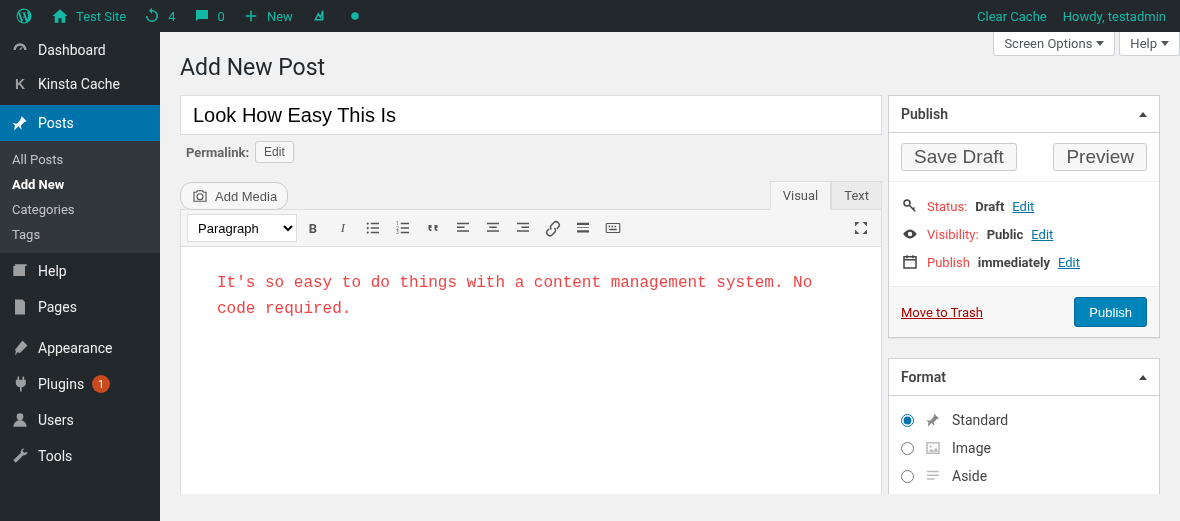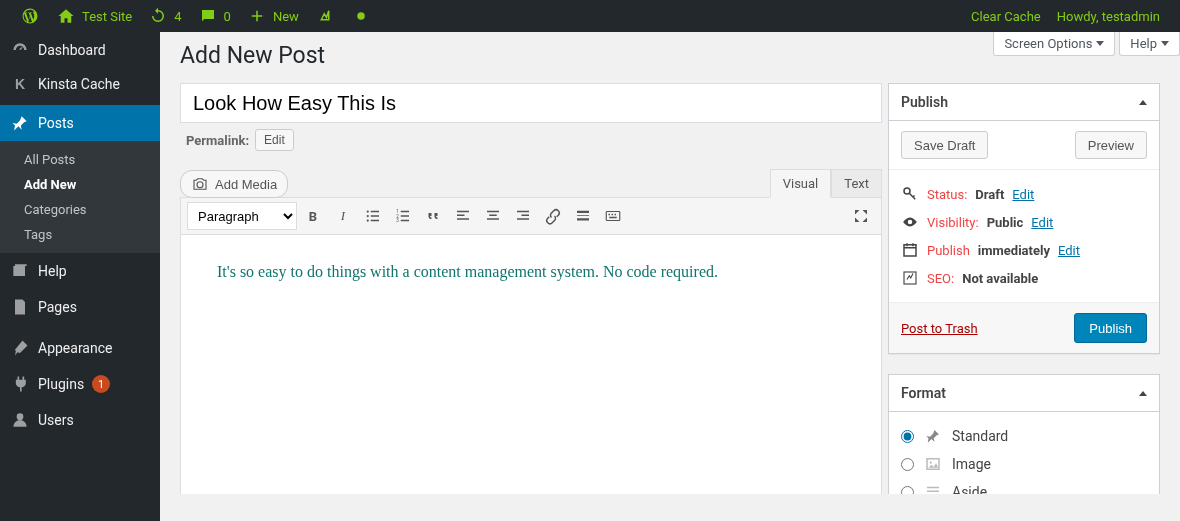--- a/index.html
+++ b/index.html
@@ -1,56 +1,56 @@
 <!DOCTYPE html>
 <html><head>
 <meta charset="utf-8">
 <style>
 *{box-sizing:border-box;margin:0;padding:0}
 body{font-family:-apple-system,BlinkMacSystemFont,"Segoe UI",Roboto,sans-serif;font-size:13px;color:#444;background:#f1f1f1;width:1180px;height:521px;overflow:hidden}
-.topbar{background:#23282d;color:#84cc16;height:32px;display:flex;align-items:center;padding:0 12px;font-size:13px;justify-content:space-between}
+.topbar{background:#23282d;color:#14b8a6;height:32px;display:flex;align-items:center;padding:0 6px;font-size:13px;justify-content:space-between}
 .topbar-left,.topbar-right{display:flex;align-items:center;gap:0}
 .topbar .tb-item{display:flex;align-items:center;gap:6px;padding:0 8px;height:32px;cursor:pointer}
 .ico{display:inline-flex;align-items:center;justify-content:center;width:20px;height:20px}
 .sidebar{position:absolute;top:32px;left:0;width:160px;background:#23282d;color:#eee;height:489px}
 .sb-item{display:flex;align-items:center;gap:8px;padding:8px 10px;font-size:14px;color:#eee;cursor:pointer}
 .sb-item.active{background:#0073aa;color:#fff;position:relative}
 .sb-item.active::after{content:"";position:absolute;right:-8px;top:50%;margin-top:-8px;border:8px solid transparent;border-right-color:#f1f1f1}
-.sb-sub{background:#32373c;padding:6px 12px}
+.sb-sub{background:#32373c;padding:6px 0}
 .sb-sub .sub{padding:5px 12px;font-size:13px;color:#c3c4c7;cursor:pointer}
 .sb-sub .sub.current{color:#fff;font-weight:700}
 .sb-sep{height:5px}
 .main{position:absolute;top:32px;left:160px;right:0;padding:10px 20px 0 20px;height:462px;overflow:hidden}
 .top-opts{position:absolute;top:0;right:0;display:flex;gap:4px}
 .top-opt{background:#fff;border:1px solid #ccd0d4;border-top:none;padding:4px 10px;font-size:13px;color:#50575e;cursor:pointer;display:flex;align-items:center;gap:4px;border-radius:0 0 3px 3px}
-h1.title{font-size:23px;font-weight:400;color:#23282d;margin:0 0 14px}
+h1.title{font-size:23px;font-weight:400;color:#23282d;margin:12px 0 14px}
 .editor-wrap{width:702px;float:left}
 .title-input{width:100%;padding:8px 12px;font-size:20px;border:1px solid #ddd;background:#fff;outline:none;height:40px}
 .permalink{margin:6px 6px 0;display:flex;align-items:center;gap:6px;font-size:13px;color:#666}
 .permalink a{color:#0073aa;text-decoration:underline}
 .btn-small{background:#f7f7f7;border:1px solid #ccc;border-radius:3px;padding:0 8px;height:22px;font-size:12px;cursor:pointer;color:#555}
 .media-row{display:flex;justify-content:space-between;align-items:flex-end;margin-top:18px}
 .add-media{background:#f7f7f7;border:1px solid #ccc;border-radius:12px;padding:4px 10px;font-size:13px;cursor:pointer;display:flex;align-items:center;gap:6px;color:#555}
 .ed-tabs{display:flex}
 .ed-tab{padding:6px 12px;border:1px solid #ddd;background:#ebebeb;color:#555;font-size:13px;cursor:pointer}
 .ed-tab.active{background:#f5f5f5;border-bottom-color:#f5f5f5}
 .toolbar{background:#f5f5f5;border:1px solid #ddd;border-top:1px solid #ddd;padding:4px 6px;display:flex;align-items:center;gap:2px;margin-top:-1px}
 .fmt-select{background:#fff;border:1px solid #ddd;height:28px;padding:0 6px;font-size:13px;width:110px}
 .tbtn{width:28px;height:28px;display:flex;align-items:center;justify-content:center;cursor:pointer;color:#555;border-radius:2px}
 .tbtn.right{margin-left:auto}
-.content{background:#fff;border:1px solid #ddd;border-top:none;min-height:260px;padding:24px 36px;font-size:16px;line-height:1.6;font-family:Liberation Serif, serif;color:#0f766e}
+.content{background:#fff;border:1px solid #ddd;border-top:none;min-height:260px;padding:24px 36px;font-size:16px;line-height:1.6;font-family:Liberation Mono, monospace;color:#ef4444}
 .side-col{width:272px;float:right;margin-top:0}
 .postbox{background:#fff;border:1px solid #ccd0d4;box-shadow:0 1px 1px rgba(0,0,0,.04);margin-bottom:20px}
 .postbox-h{display:flex;justify-content:space-between;align-items:center;padding:10px 12px;font-size:14px;font-weight:600;border-bottom:1px solid #ccd0d4;cursor:pointer}
 .postbox-b{padding:10px 12px}
 .pb-row{display:flex;align-items:center;gap:8px;padding:5px 0;font-size:13px;color:#444}
 .pb-row a{color:#0073aa;text-decoration:underline;cursor:pointer}
 .pb-row .lbl{color:#ef4444}
 .pb-actions{display:flex;gap:6px;padding:10px 12px;border-bottom:1px solid #eee}
-.btn{background:#f7f7f7;border:1px solid #ccc;border-radius:3px;padding:0 12px;height:28px;font-size:13px;cursor:pointer;color:#555}
+.btn{background:#f7f7f7;border:1px solid #ccc;border-radius:3px;padding:0 12px;height:28px;font-size:19px;cursor:pointer;color:#555}
 .pb-foot{display:flex;justify-content:space-between;align-items:center;padding:10px 12px;border-top:1px solid #eee;background:#f7f7f7}
 .pub-btn{background:#0085ba;border:1px solid #006799;color:#fff;border-radius:3px;padding:0 14px;height:30px;font-size:13px;cursor:pointer;font-weight:400}
 .trash{color:#a00;text-decoration:underline;font-size:13px;cursor:pointer}
 .radio-row{display:flex;align-items:center;gap:10px;padding:5px 0;font-size:14px}
 .radio-row input{accent-color:#0073aa}
 .badge{background:#ca4a1f;color:#fff;border-radius:10px;min-width:18px;height:18px;display:inline-flex;align-items:center;justify-content:center;font-size:11px;padding:0 5px}
 svg{width:18px;height:18px;fill:currentColor}
 .sb-item svg{width:20px;height:20px;opacity:.6}
 .sb-item.active svg,.sb-item:hover svg{opacity:1}
 .caret{width:0;height:0;border-left:4px solid transparent;border-right:4px solid transparent;border-top:5px solid currentColor;display:inline-block}
@@ -176,20 +176,26 @@
       <span>Plugins</span>
       <span class="badge">1</span>
     </div>
   <div class="sb-item">
       <svg viewBox="0 0 24 24">
         <circle cx="12" cy="8" r="4"></circle>
         <path d="M4 20a8 8 0 0116 0z"></path>
       </svg>
       <span>Users</span>
     </div>
+  <div class="sb-item">
+      <svg viewBox="0 0 24 24">
+        <path d="M21 7a4 4 0 01-5 4l-9 9-3-3 9-9a4 4 0 014-5l-2 3 2 2z"></path>
+      </svg>
+      <span>Tools</span>
+    </div>
 </div>
 
 <div class="main">
   <div class="top-opts">
     <div class="top-opt">
         <span>Screen Options</span>
         <span class="caret"></span>
       </div>
     <div class="top-opt">
         <span>Help</span>
@@ -332,31 +338,23 @@
           </div>
         <div class="pb-row">
             <svg width="16" height="16" viewBox="0 0 24 24">
               <rect x="4" y="5" width="16" height="15" fill="none" stroke="currentColor" stroke-width="2"></rect>
               <path d="M4 9h16M8 3v4M16 3v4" stroke="currentColor" stroke-width="2"></path>
             </svg>
             <span class="lbl">Publish</span>
             <b>immediately</b>
             <a>Edit</a>
           </div>
-        <div class="pb-row">
-            <svg width="16" height="16" viewBox="0 0 24 24">
-              <rect x="4" y="4" width="16" height="16" fill="none" stroke="currentColor" stroke-width="1.5"></rect>
-              <path d="M8 14l3-5 2 3 3-6" fill="none" stroke="currentColor" stroke-width="1.5"></path>
-            </svg>
-            <span class="lbl">SEO:</span>
-            <b>Not available</b>
-          </div>
       </div>
       <div class="pb-foot">
-        <span class="trash">Post to Trash</span>
+        <span class="trash">Move to Trash</span>
         <button class="pub-btn">Publish</button>
       </div>
     </div>
 
     <div class="postbox">
       <div class="postbox-h">
           <span>Format</span>
           <span class="caret caret-up"></span>
         </div>
       <div class="postbox-b">

